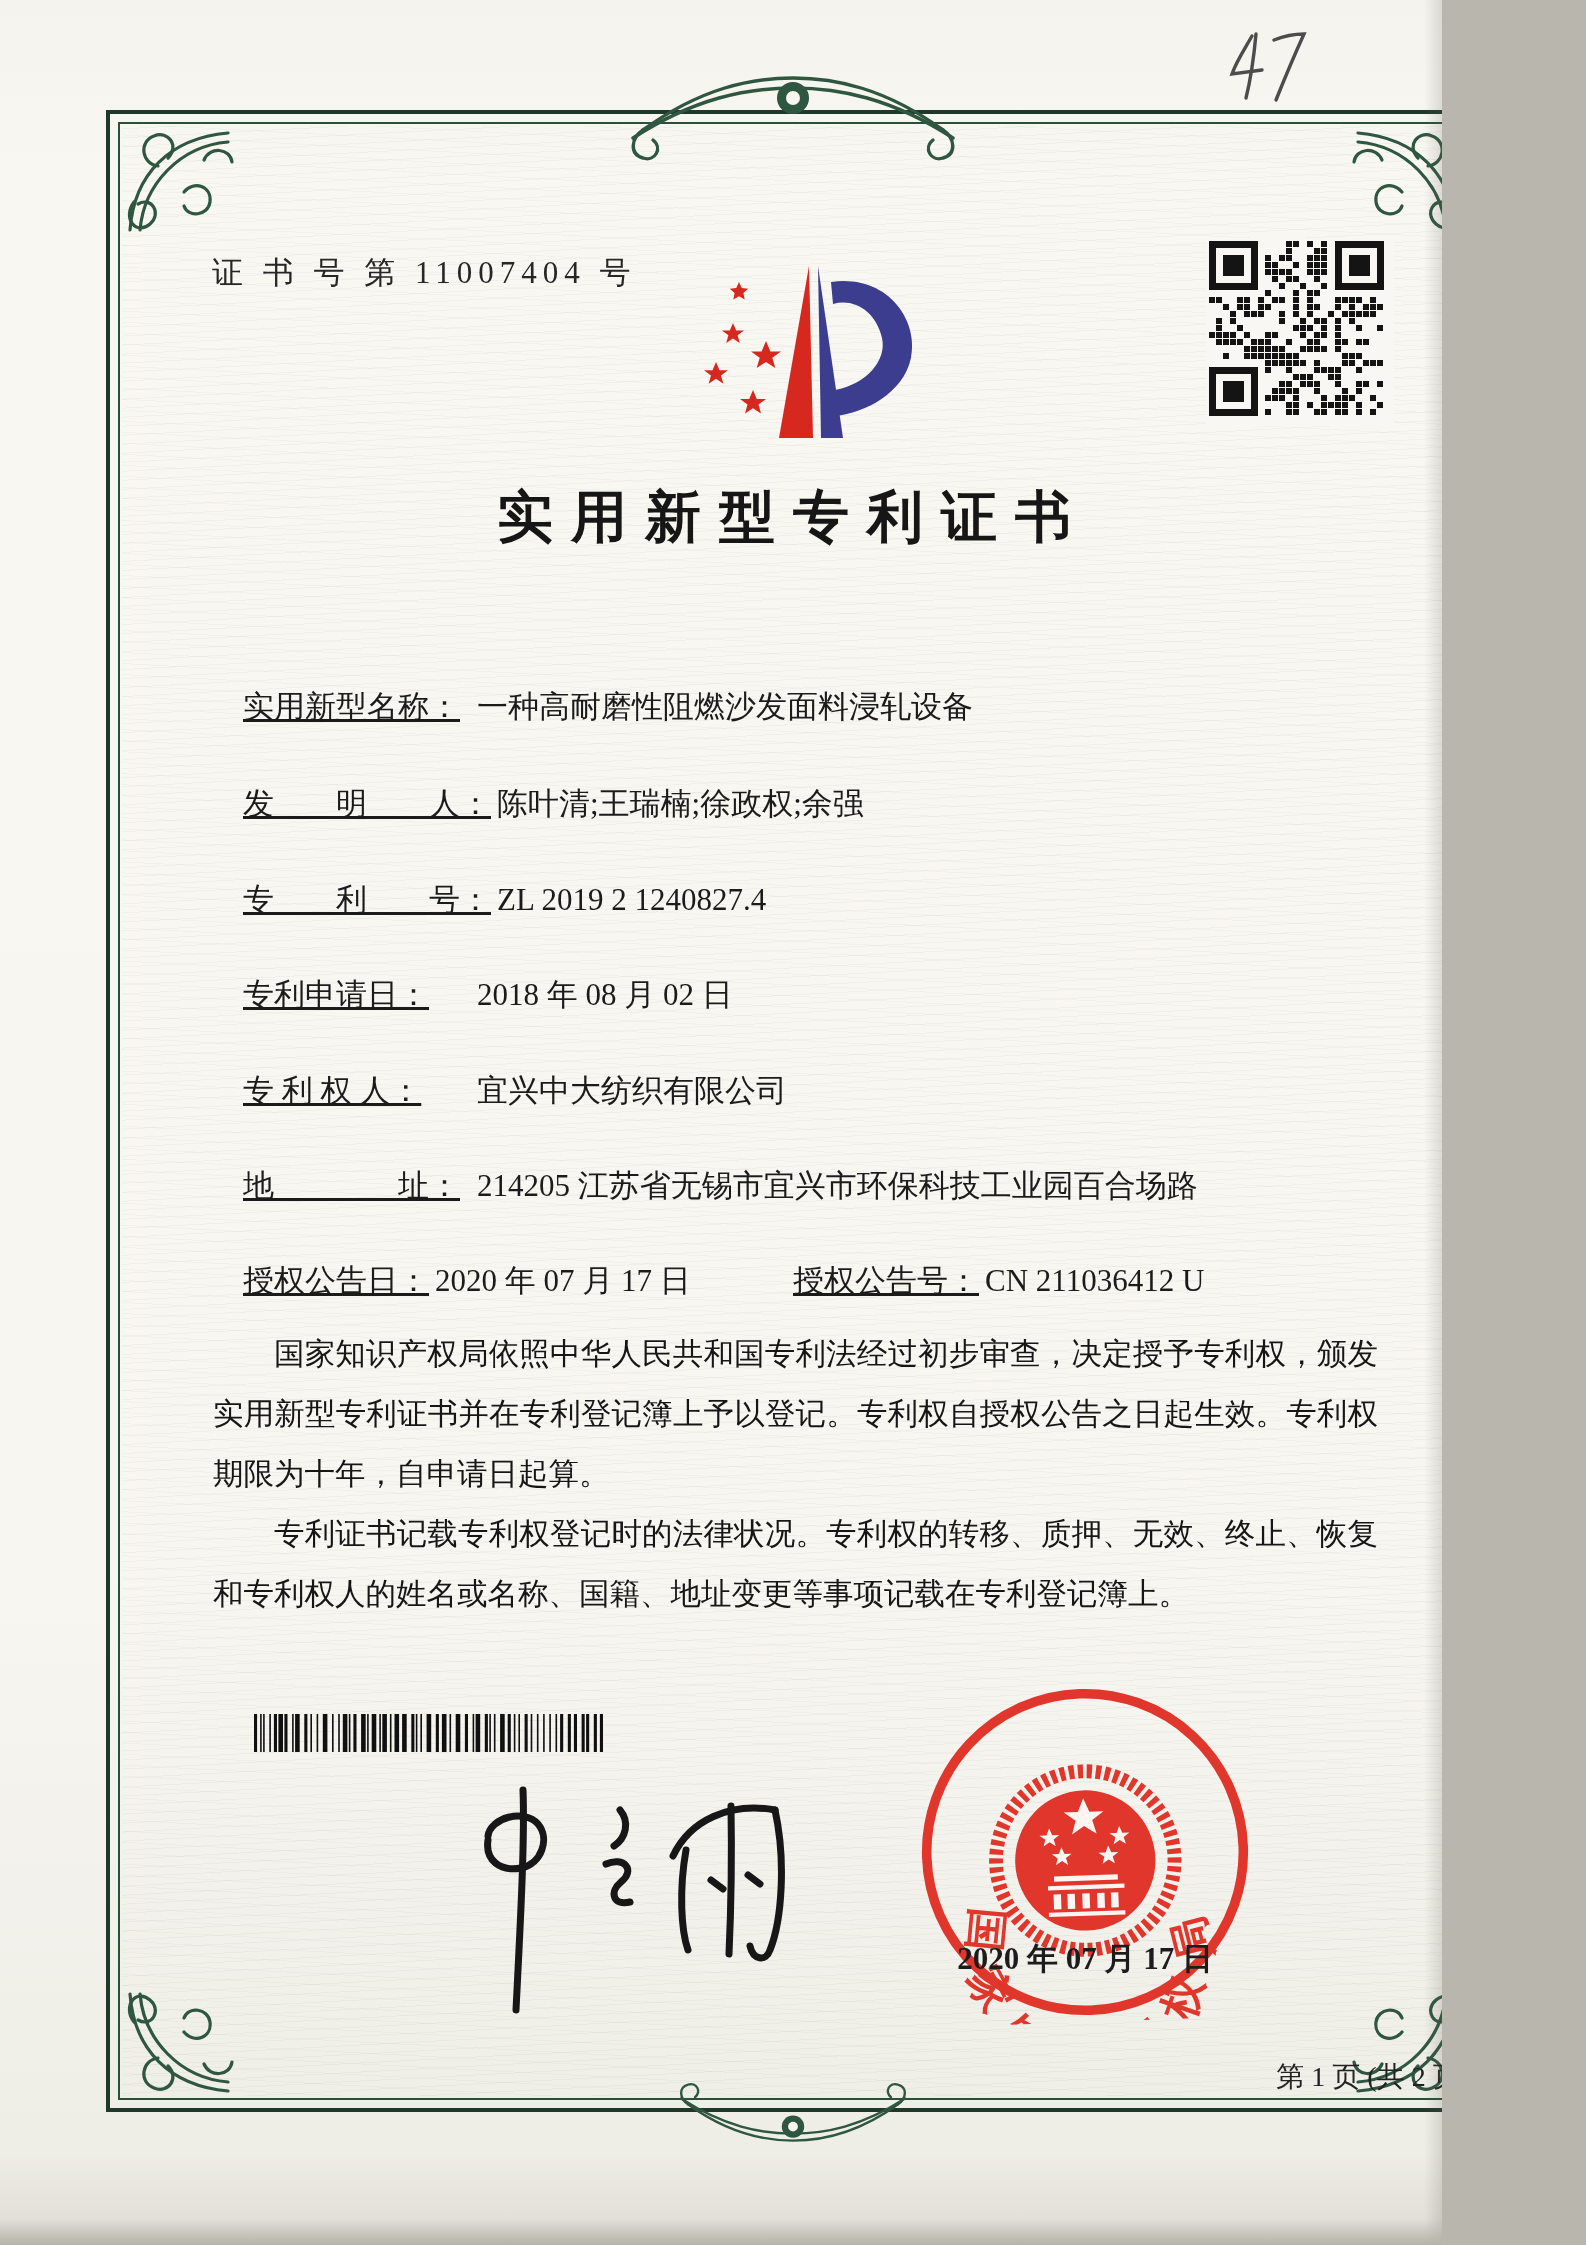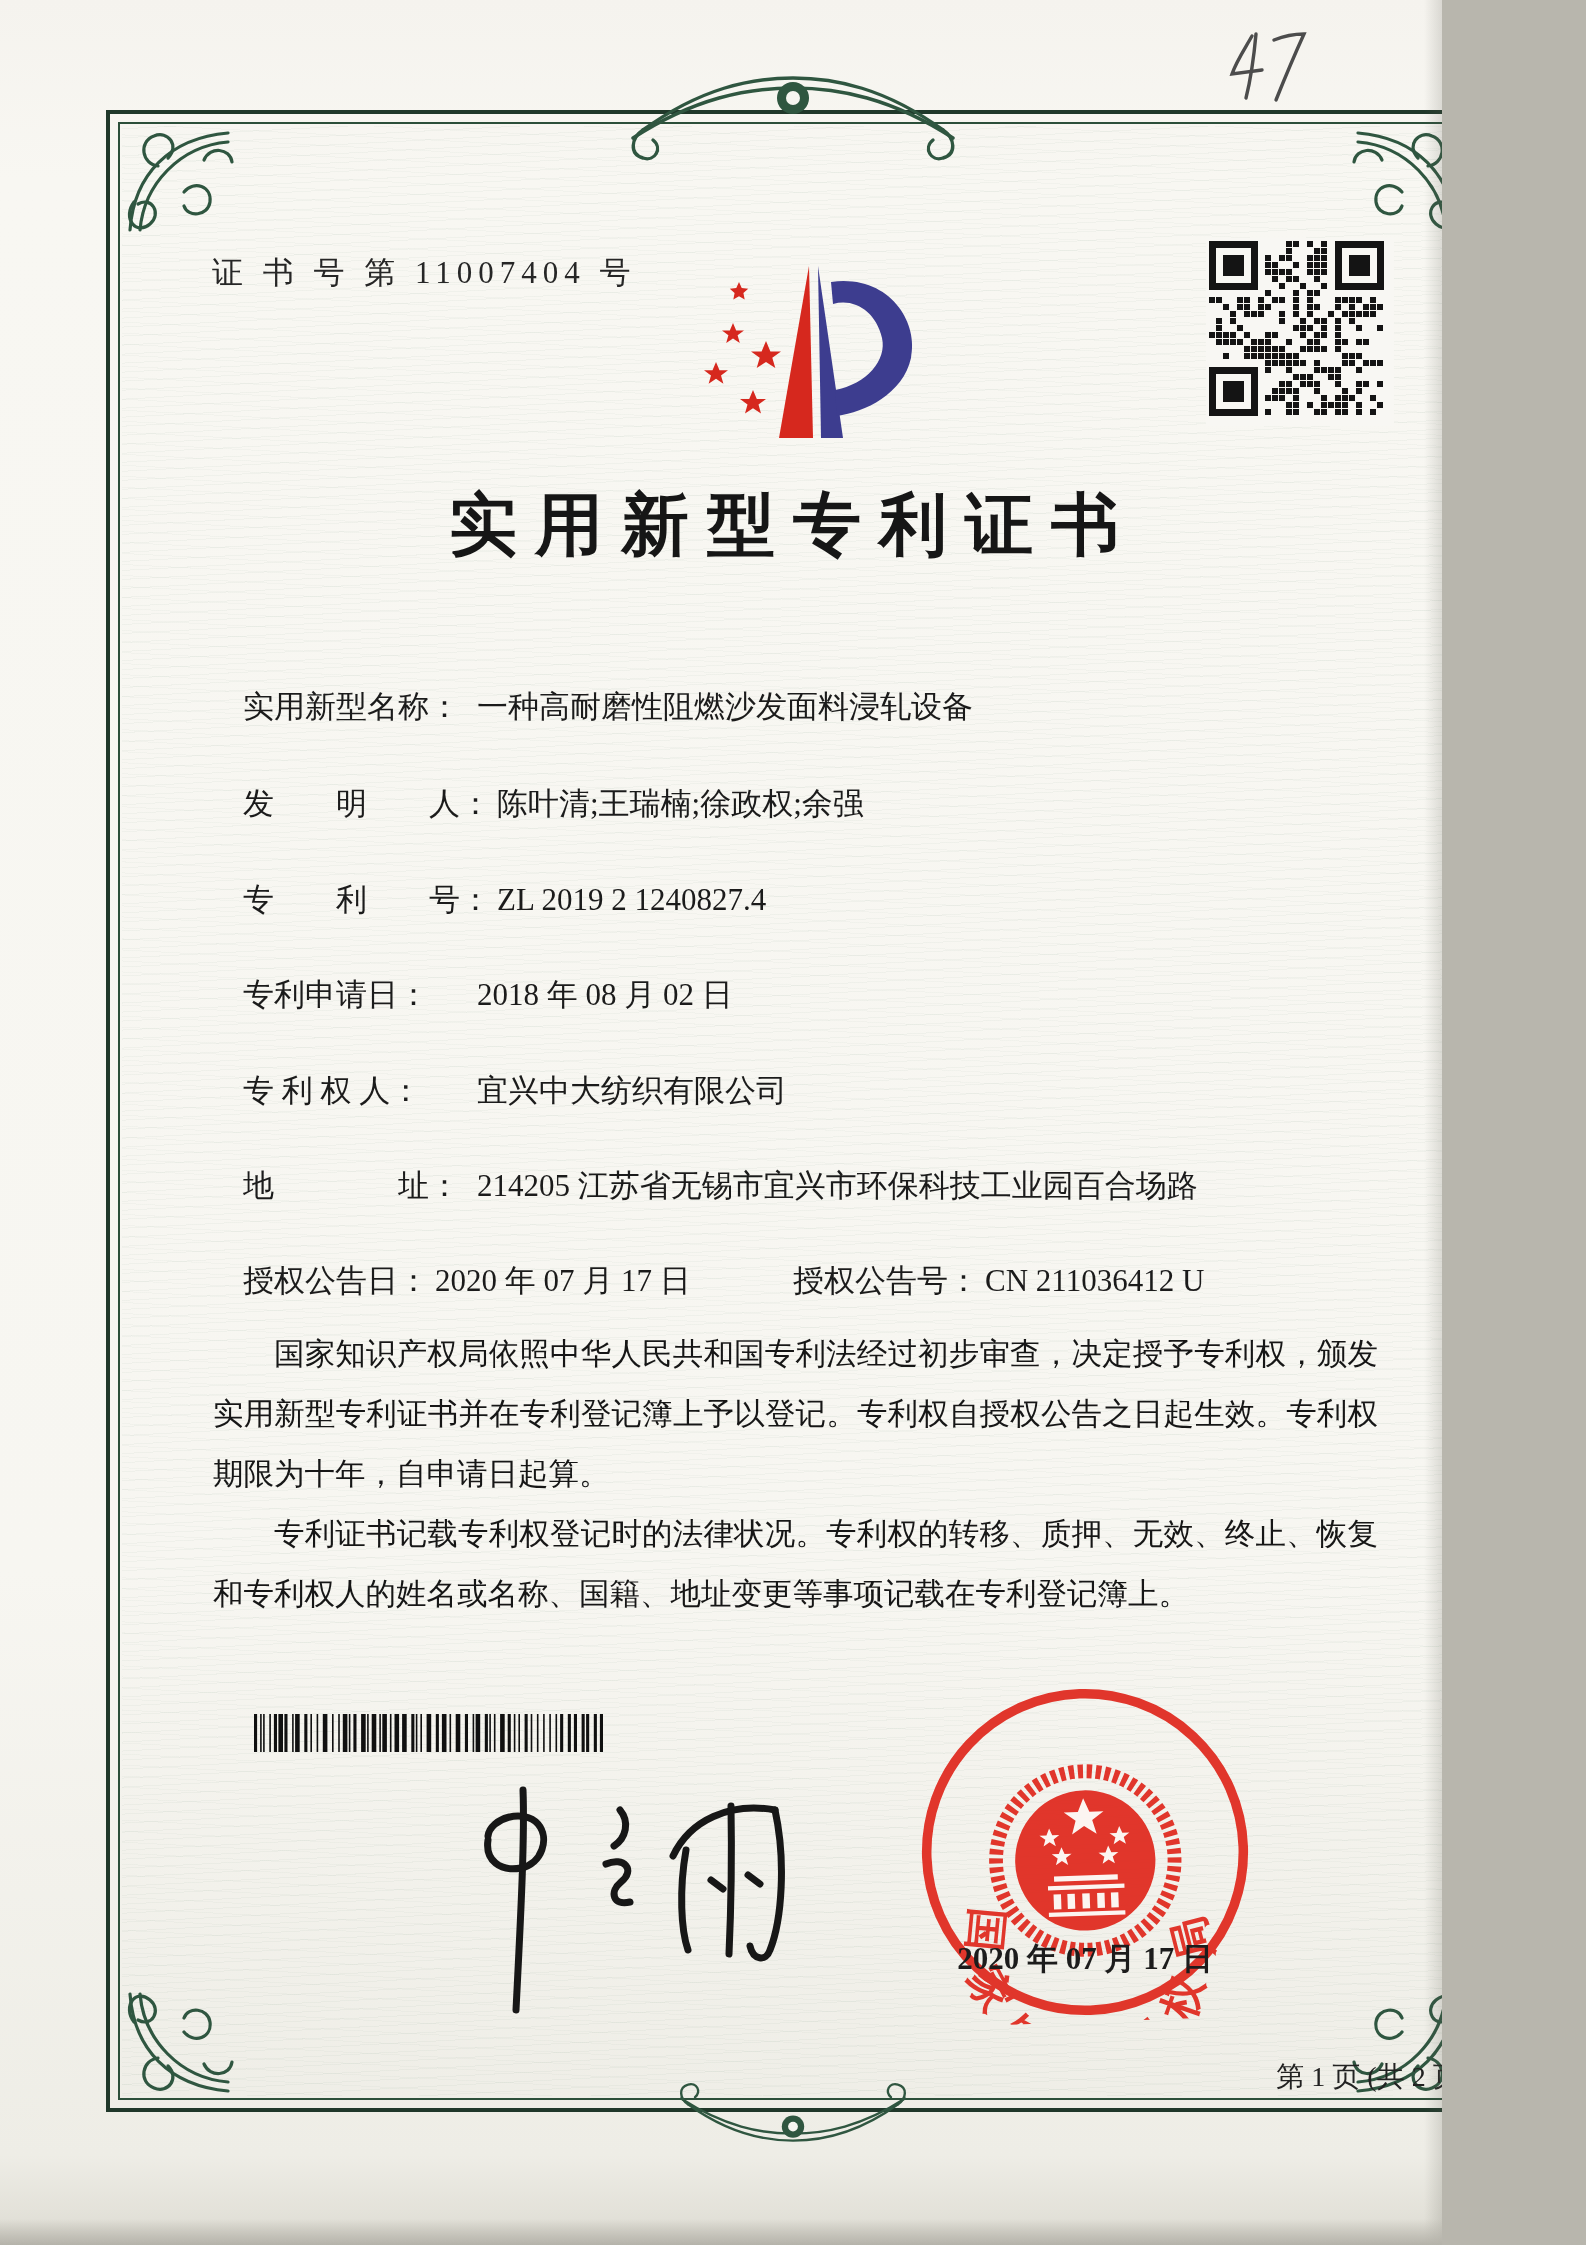--- a/index.html
+++ b/index.html
@@ -20,23 +20,23 @@
   .frame-texture{position:absolute;left:122px;top:126px;width:1338px;height:1970px;
     background:
       repeating-linear-gradient(-3deg,rgba(84,126,100,.05) 0 1px,transparent 1px 9px),
       repeating-linear-gradient(3deg,rgba(84,126,100,.04) 0 1px,transparent 1px 11px);}
   svg.overlay{position:absolute;left:0;top:0;pointer-events:none;}
   .cert-no{position:absolute;left:212px;top:252px;font-size:31px;letter-spacing:6px;color:#262626;}
   .hand47{position:absolute;left:1222px;top:24px;}
   .logo{position:absolute;left:663px;top:238px;}
   .qr{position:absolute;left:1206px;top:238px;}
   .title{position:absolute;left:0;width:1586px;top:480px;text-align:center;
-    font-size:68px;font-weight:bold;letter-spacing:18px;color:#161616;}
+    font-size:56px;font-weight:bold;letter-spacing:18px;color:#161616;}
   .field{position:absolute;left:243px;font-size:31px;white-space:nowrap;color:#1b1b1b;}
-  .field .flabel{display:inline-block;min-width:228px;}
+  .field .flabel{display:inline-block;min-width:228px;text-decoration:underline;}
   .field .fvalue{margin-left:6px;}
   .f0{top:686px}.f1{top:783px}.f2{top:879px}.f3{top:974px}.f4{top:1070px}.f5{top:1165px}
   .f6{top:1260px}.f7{top:1260px;left:793px}
   .body-text{position:absolute;left:213px;top:1324px;width:1165px;font-size:30.5px;
     line-height:60px;text-align:justify;color:#161616;}
   .body-text p{margin:0;text-indent:2em;}
   .barcode{position:absolute;left:252px;top:1714px;}
   .director{position:absolute;left:248px;top:1838px;font-size:35px;color:#1a1a1a;}
   .director div{margin-bottom:34px;letter-spacing:4px;}
   .signature{position:absolute;left:428px;top:1778px;}

